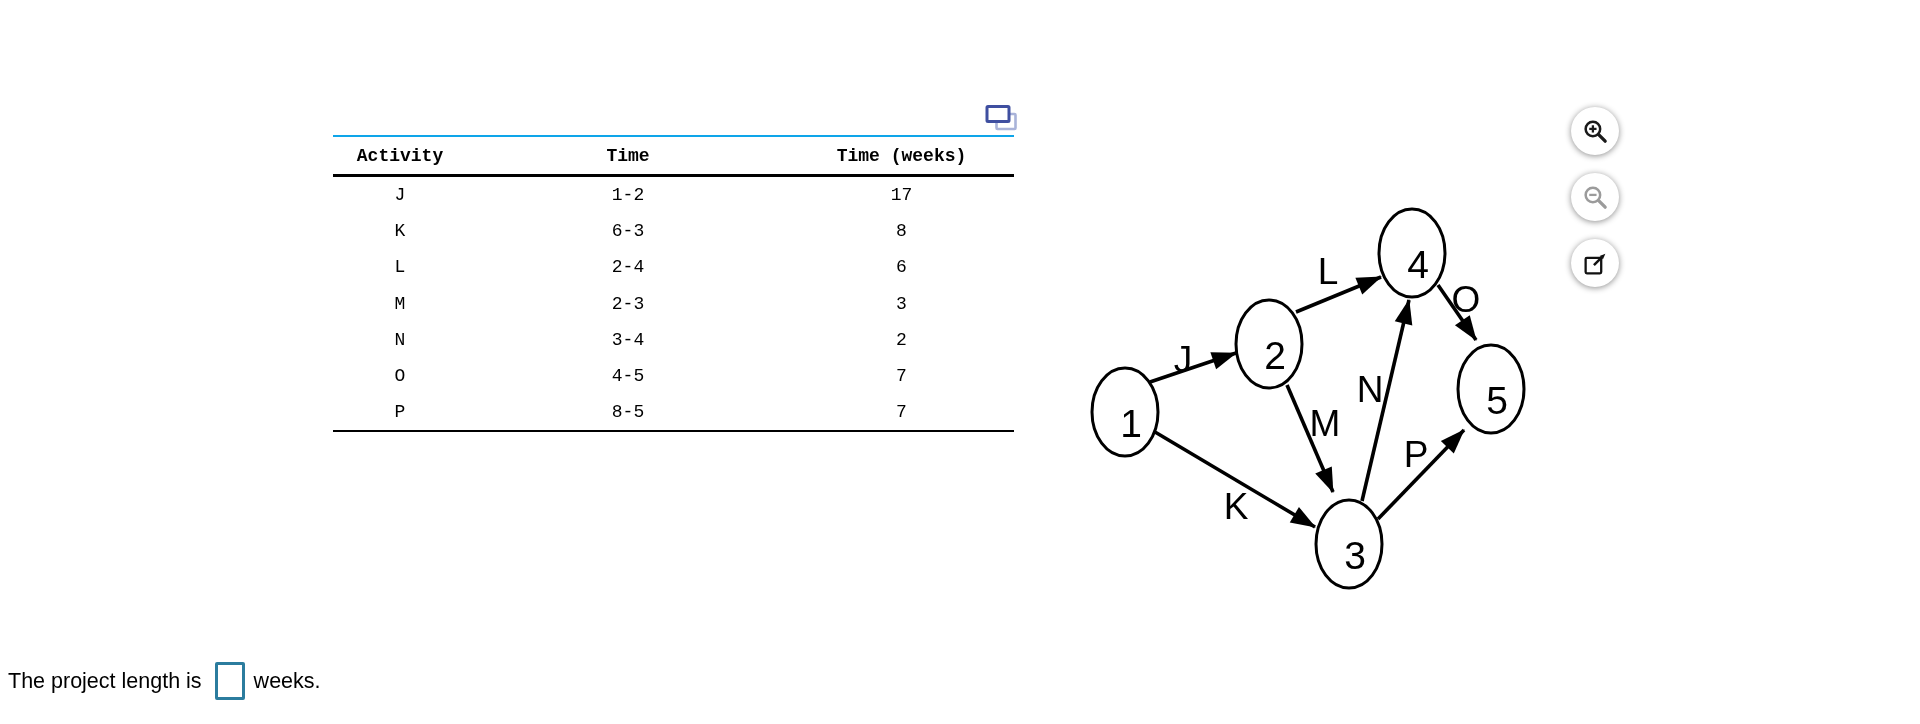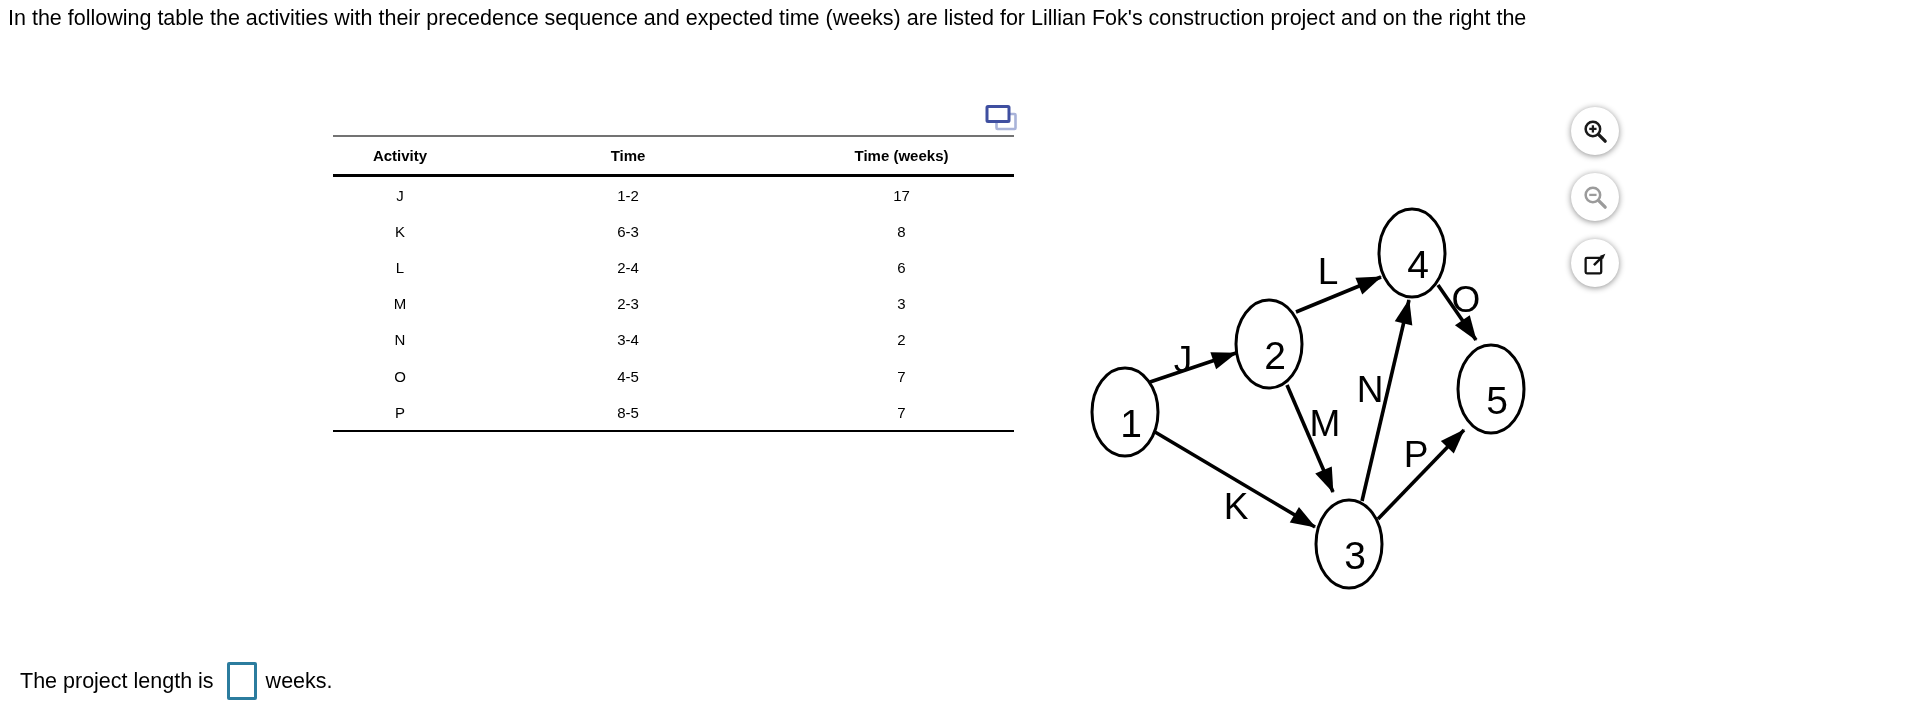--- a/index.html
+++ b/index.html
@@ -9,22 +9,23 @@
     font-family:"Liberation Sans", sans-serif;
   }
   .intro{
     position:absolute;left:8px;top:5px;width:1890px;
     font-size:21.5px;line-height:27.5px;
   }
   
   .activity-table{
     position:absolute;left:333px;top:135px;width:681px;
     border-collapse:collapse;
-    border-top:2px solid #737373;border-bottom:2px solid #000;
-    font-size:15px;
+    border-top:2px solid #0ea5e9;border-bottom:2px solid #000;
+    font-size:18px;
+    font-family:Liberation Mono, monospace;
   }
   .activity-table th{
     border-bottom:3px solid #000;font-weight:bold;height:37px;
     text-align:center;padding:0;vertical-align:middle;
   }
   .activity-table td{
     height:36.2px;text-align:center;padding:0;vertical-align:middle;
   }
   .col-activity{width:134px;} .col-nodes{width:322px;} .col-time{width:225px;}
   
@@ -34,34 +35,33 @@
   
   .tool-btn{
     position:absolute;left:1571px;width:48px;height:48px;border:none;padding:0;
     border-radius:50%;background:#fff;cursor:pointer;
     box-shadow:0 1px 6px rgba(0,0,0,0.45);
     display:flex;align-items:center;justify-content:center;
   }
   .tool-btn.zoom-in{top:107px;} .tool-btn.zoom-out{top:173px;} .tool-btn.popout{top:239px;}
   
   .answer-line{
-    position:absolute;left:20px;top:662px;display:flex;align-items:center;
+    position:absolute;left:8px;top:662px;display:flex;align-items:center;
     font-size:21.5px;
   }
   .answer-box{
     width:24px;height:32px;margin:0 9px 0 13px;padding:0;
     border:3px solid #2b7c9e;border-radius:2px;outline:none;
     font-size:20px;text-align:center;font-family:"Liberation Sans",sans-serif;
   }
 </style>
 </head>
 <body>
 
 <div class="intro">
-  <div>In the following table the activities with their precedence sequence and expected time (weeks) are listed for Lillian Fok's construction project and on the right the</div>
 </div>
 
 <svg class="table-popout-icon" viewBox="0 0 33 30">
   <rect x="11.5" y="10" width="19" height="15" rx="1" fill="#ffffff" stroke="#a9b3d9" stroke-width="2.6"></rect>
   <rect x="2" y="2.5" width="22" height="15" rx="1" fill="#ffffff" stroke="#3f4fa0" stroke-width="3"></rect>
 </svg>
 
 <table class="activity-table">
   <colgroup>
       <col class="col-activity">

